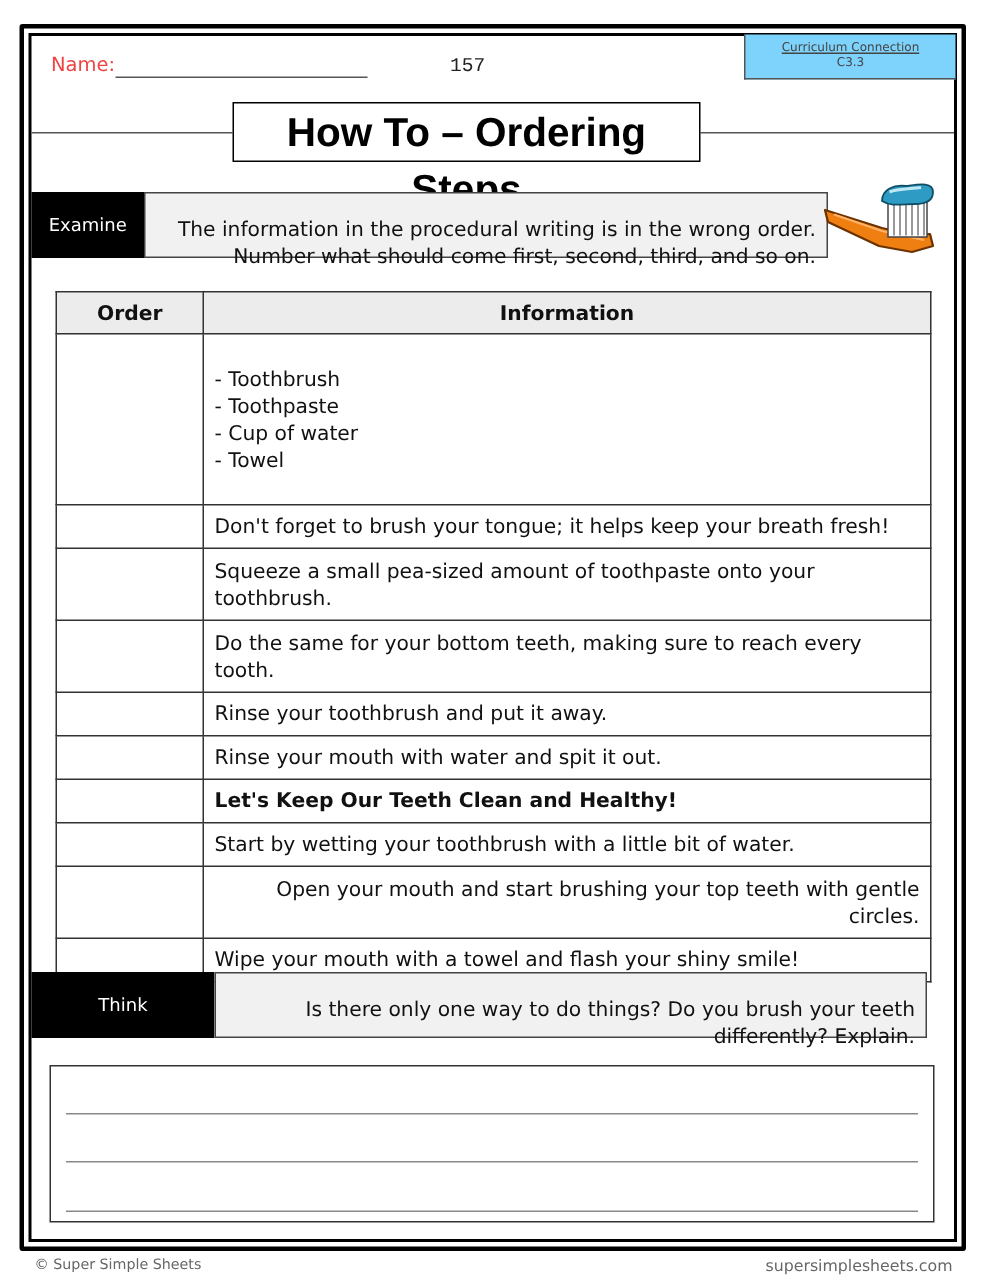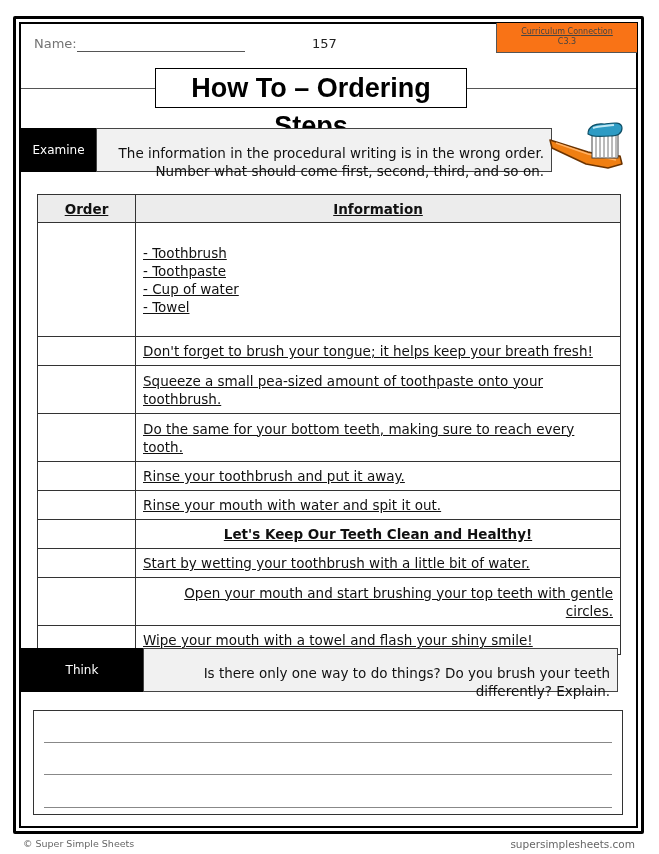--- a/index.html
+++ b/index.html
@@ -10,31 +10,31 @@
   .outer-border {
     position: absolute; left: 13px; top: 16px; width: 631px; height: 818px;
     border: 3px solid #000; border-radius: 2px;
   }
   .inner-border {
     position: absolute; left: 19px; top: 22px; width: 619px; height: 806px;
     border: 2px solid #000;
   }
 
   .name-label {
-    position: absolute; left: 34px; top: 36px; font-size: 13px; color: #737373;
+    position: absolute; left: 34px; top: 36px; font-size: 13px; color: #ef4444;
   }
   .name-line {
     position: absolute; left: 77px; top: 51px; width: 168px; border-bottom: 1px solid #555;
   }
   .page-number {
-    position: absolute; left: 312px; top: 36px; font-size: 13px; color: #222;
+    position: absolute; left: 300px; top: 36px; font-size: 13px; color: #222; font-family: Liberation Mono, monospace;
   }
   .curriculum-box {
     position: absolute; left: 496px; top: 23px; width: 141px; height: 30px;
-    background: #f97316; border-left: 1px solid #555; border-bottom: 1px solid #555;
+    background: #7dd3fc; border-left: 1px solid #555; border-bottom: 1px solid #555;
     text-align: center; font-size: 8px; line-height: 10px; color: #444; padding-top: 4px;
   }
   .curriculum-box .line1 { text-decoration: underline; }
 
   .title-rule {
     position: absolute; left: 21px; top: 88px; width: 615px; border-top: 1px solid #555;
   }
   .title-box {
     position: absolute; left: 155px; top: 68px; width: 312px; height: 40px;
     border: 1px solid #000; background: #fff;
@@ -52,27 +52,27 @@
   }
   .examine-label { left: 21px; top: 128px; width: 75px; height: 44px; }
   .examine-box { left: 96px; top: 128px; width: 456px; height: 44px; }
 
   .toothbrush { position: absolute; left: 548px; top: 118px; width: 78px; height: 56px; }
 
   table.steps {
     position: absolute; left: 37px; top: 194px; width: 584px;
     border-collapse: collapse; font-size: 13.5px; color: #111;
   }
-  table.steps th, table.steps td { border: 1px solid #333; text-decoration: underline; }
+  table.steps th, table.steps td { border: 1px solid #333; }
   table.steps th {
     background: #ececec; font-weight: bold; font-size: 13.5px; height: 28px; text-align: center;
   }
   table.steps td.order { width: 98px; }
   table.steps td.info { padding: 5px 7px; line-height: 18px; vertical-align: middle; }
-  table.steps td.info.center { text-align: center; font-weight: bold; }
+  table.steps td.info.center { font-weight: bold; }
   .list-item { display: block; }
 
   .think-label { left: 21px; top: 648px; width: 122px; height: 44px; }
   .think-box { left: 143px; top: 648px; width: 475px; height: 44px; }
 
   .writing-box {
     position: absolute; left: 33px; top: 710px; width: 590px; height: 105px;
     border: 1px solid #333;
   }
   .write-line {

